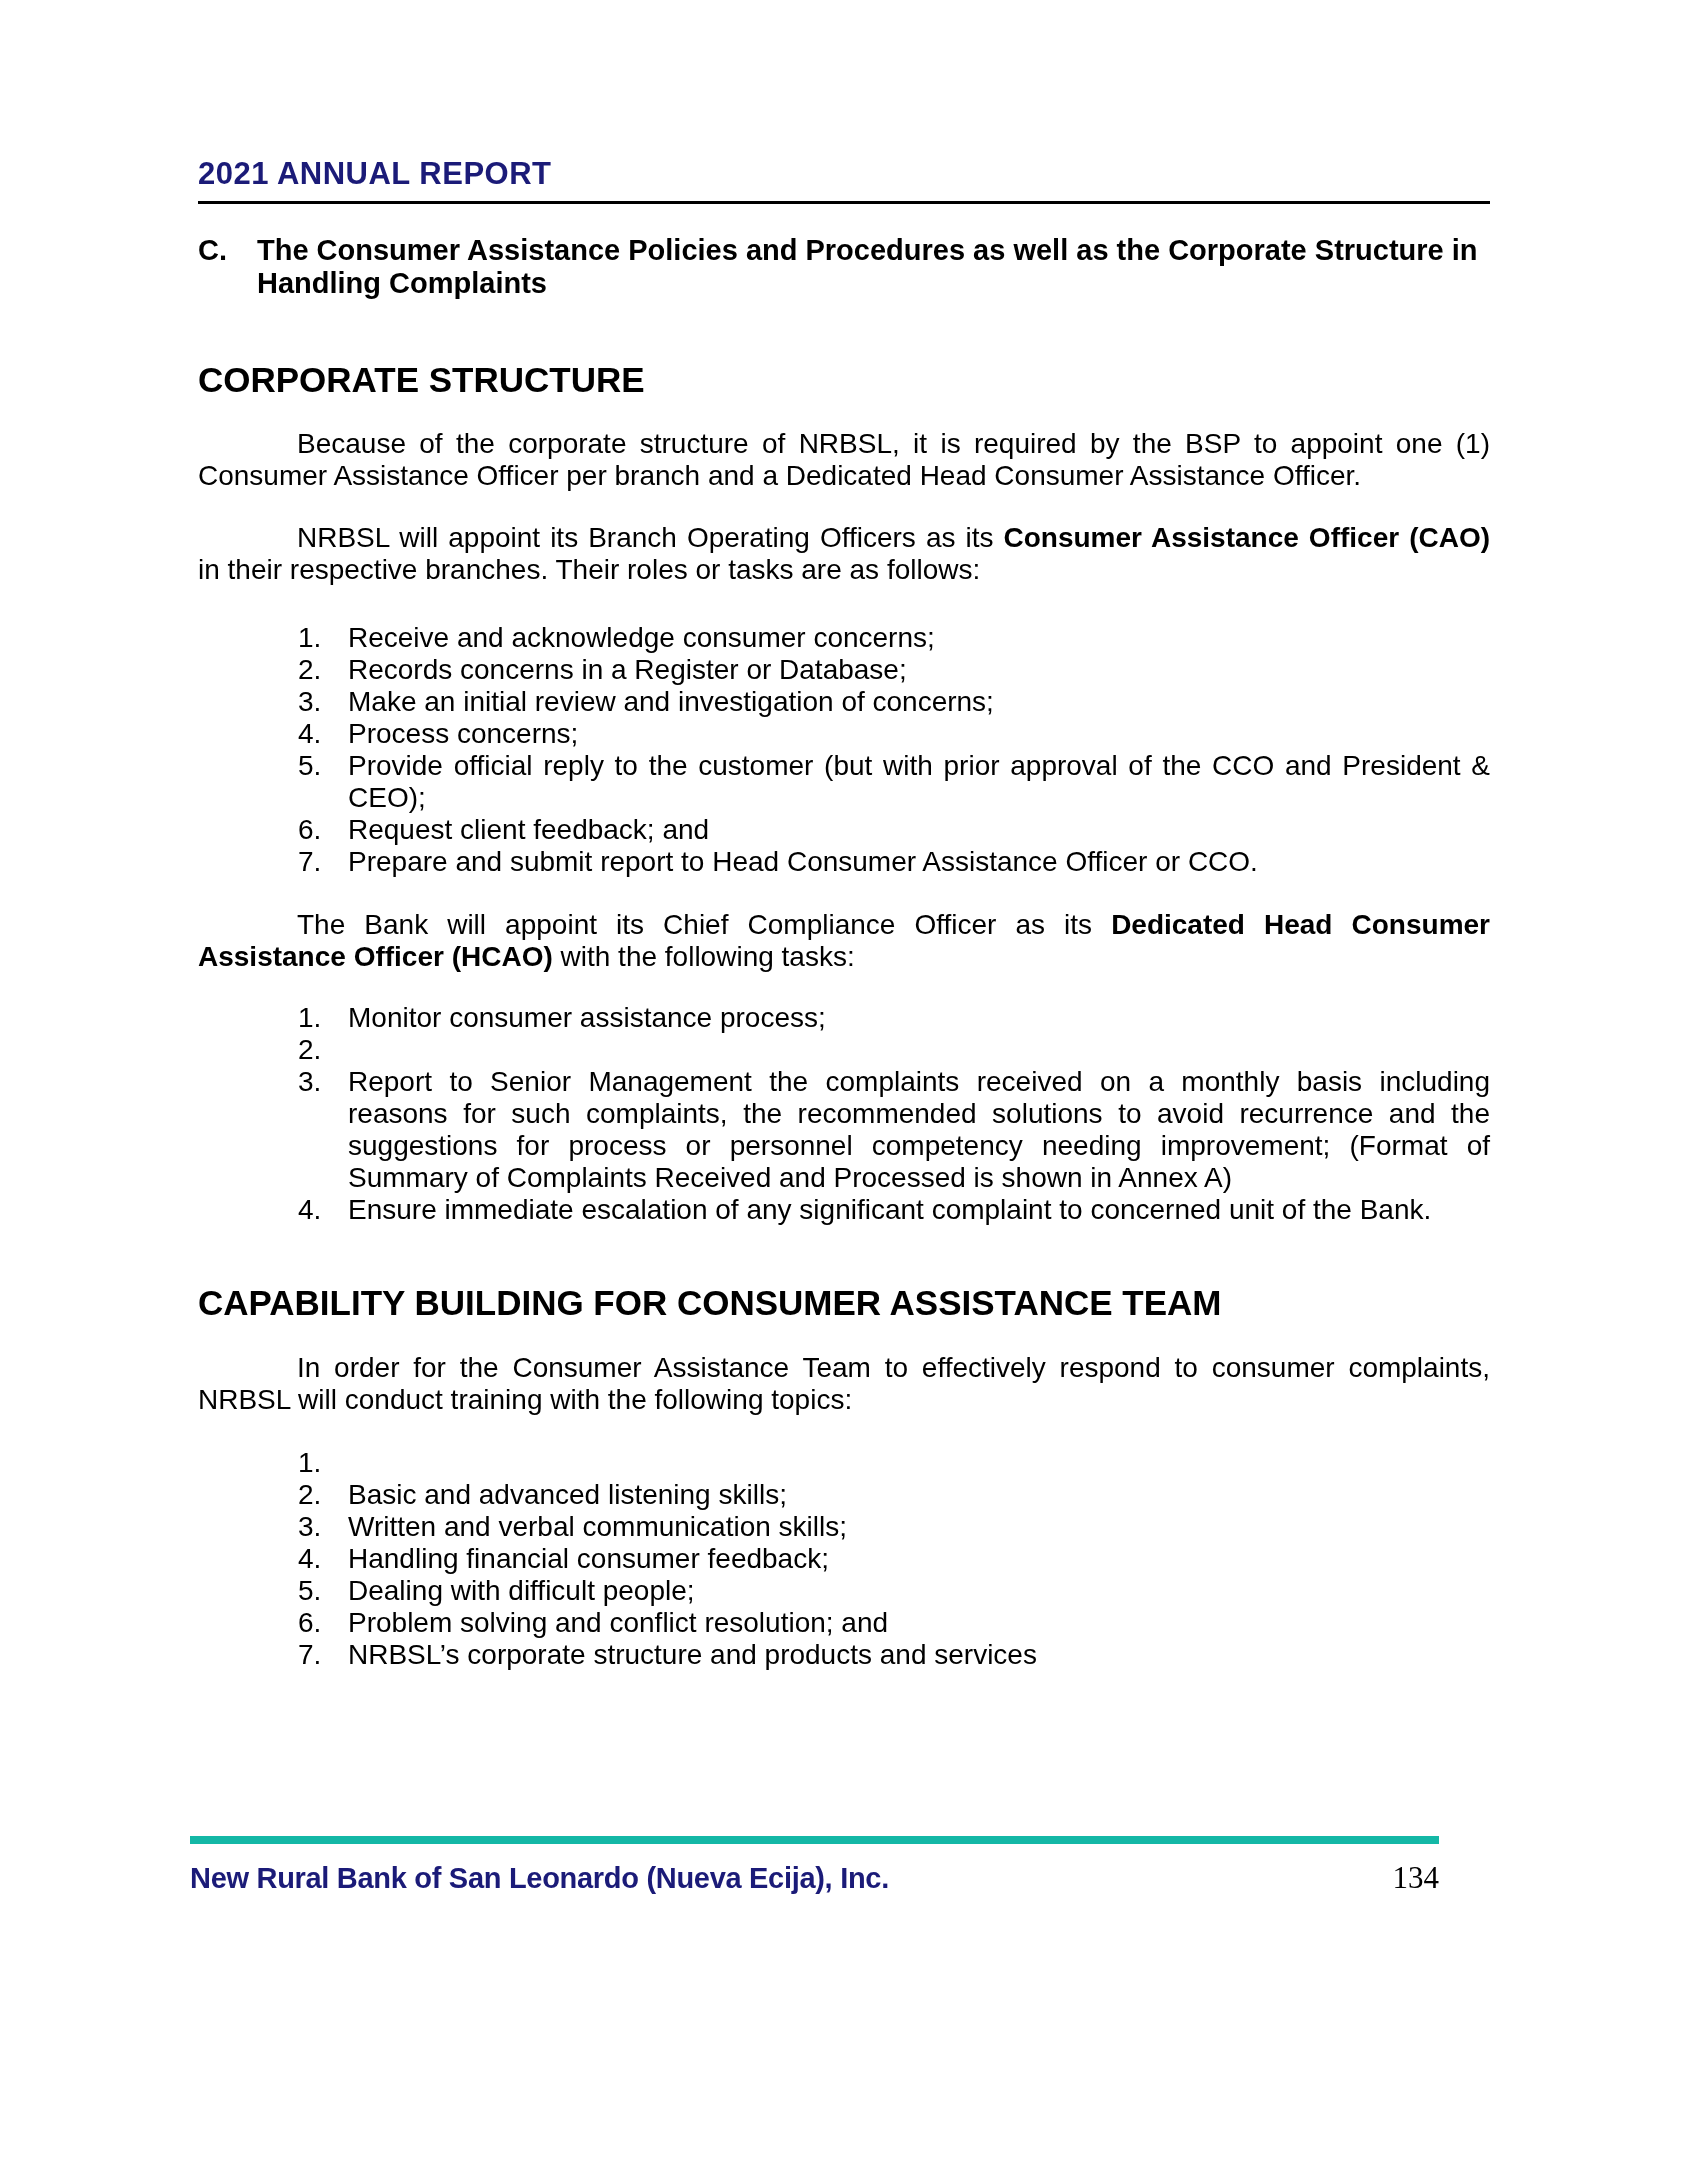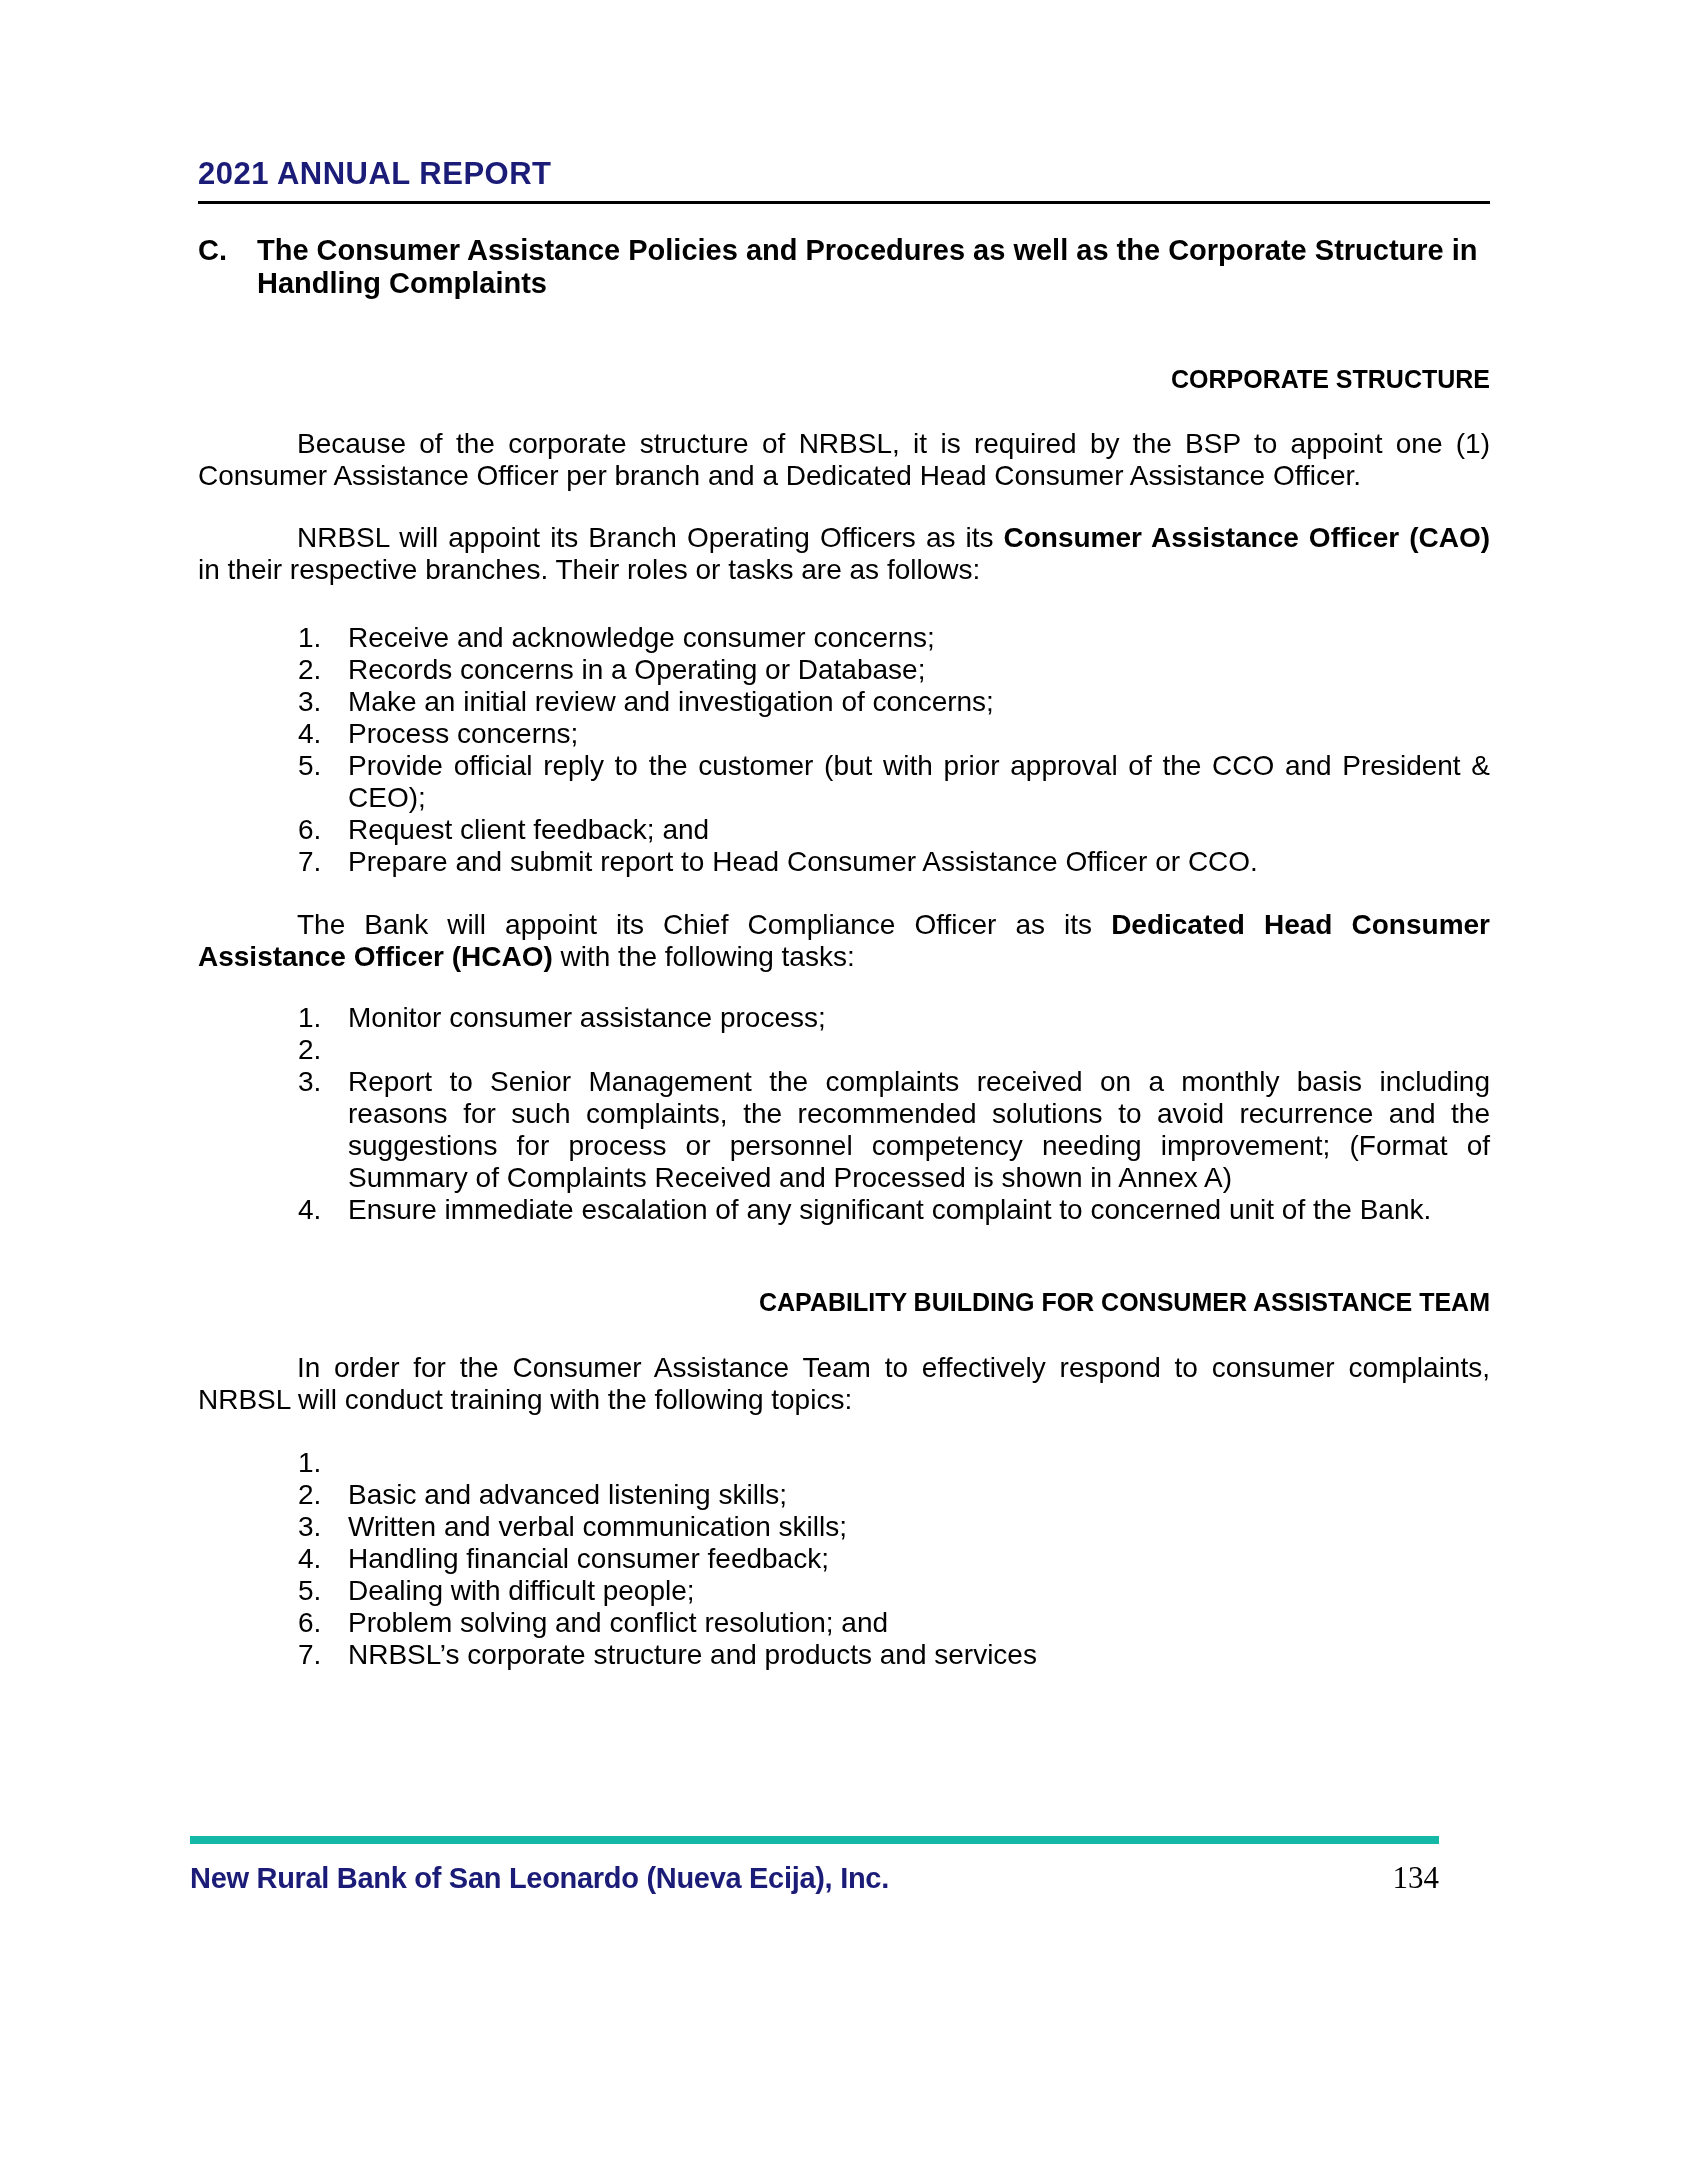--- a/index.html
+++ b/index.html
@@ -35,23 +35,22 @@
     margin-top: 30px;
     font-weight: bold;
     font-size: 29px;
     line-height: 33px;
   }
   .section-heading .marker { flex: none; width: 59px; }
   .section-heading .htext { flex: 1; }
   .sub-heading {
     margin-top: 63px;
     font-weight: bold;
-    font-size: 25px;
+    font-size: 35px;
     line-height: 33px;
-    text-align: right;
   }
   .para {
     font-size: 28px;
     line-height: 32px;
     text-align: justify;
     text-indent: 99px;
   }
   .p1 { margin-top: 32px; }
   .p2 { margin-top: 30px; }
   .p3 { margin-top: 31px; }
@@ -108,21 +107,21 @@
 
   <div class="para p2"><span>NRBSL will appoint its Branch Operating Officers as its </span><b>Consumer Assistance Officer (CAO)</b><span> in their respective branches. Their roles or tasks are as follows:</span></div>
 
   <div class="num-list list1">
     <div class="li">
       <span class="num">1.</span>
       <span class="litext">Receive and acknowledge consumer concerns;</span>
     </div>
     <div class="li">
       <span class="num">2.</span>
-      <span class="litext">Records concerns in a Operating or Database;</span>
+      <span class="litext">Records concerns in a Register or Database;</span>
     </div>
     <div class="li">
       <span class="num">3.</span>
       <span class="litext">Make an initial review and investigation of concerns;</span>
     </div>
     <div class="li">
       <span class="num">4.</span>
       <span class="litext">Process concerns;</span>
     </div>
     <div class="li">

